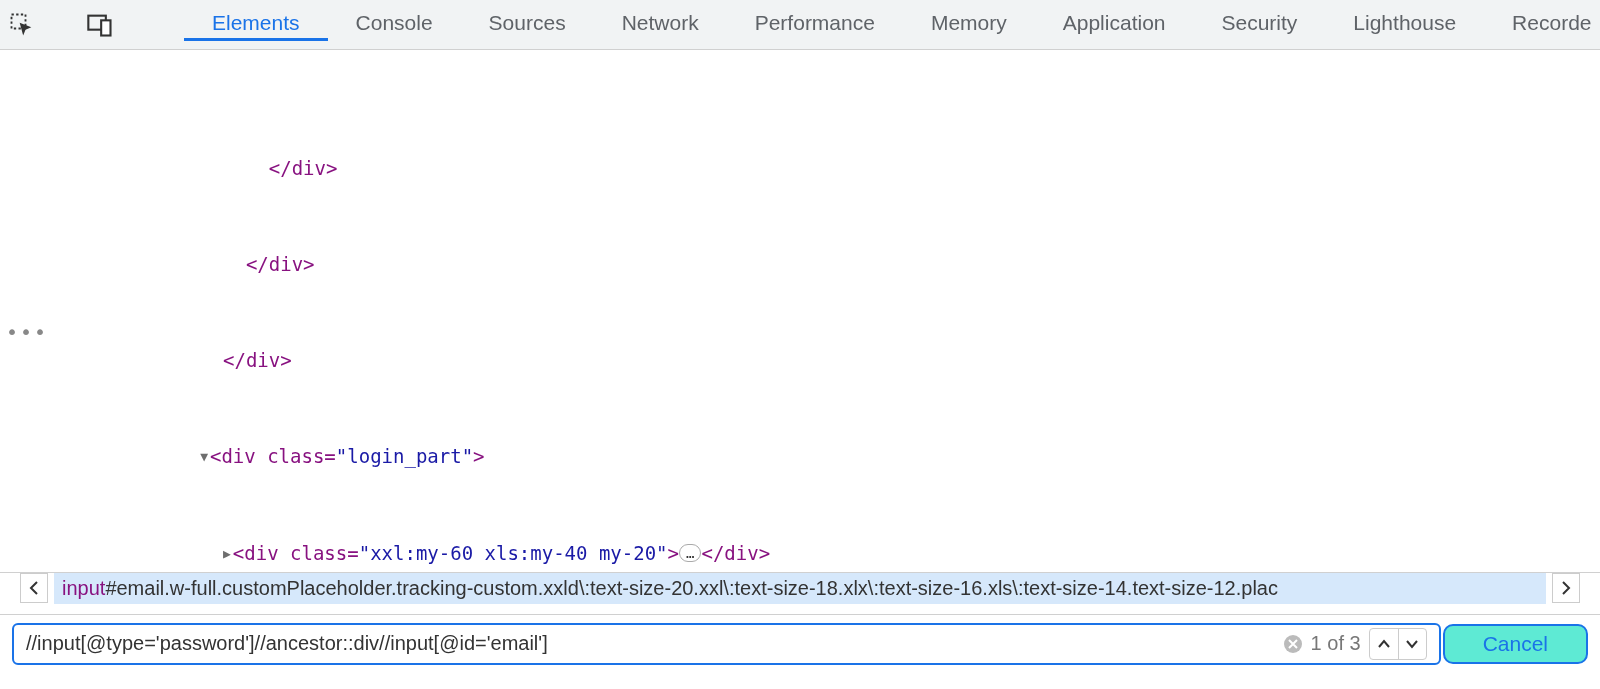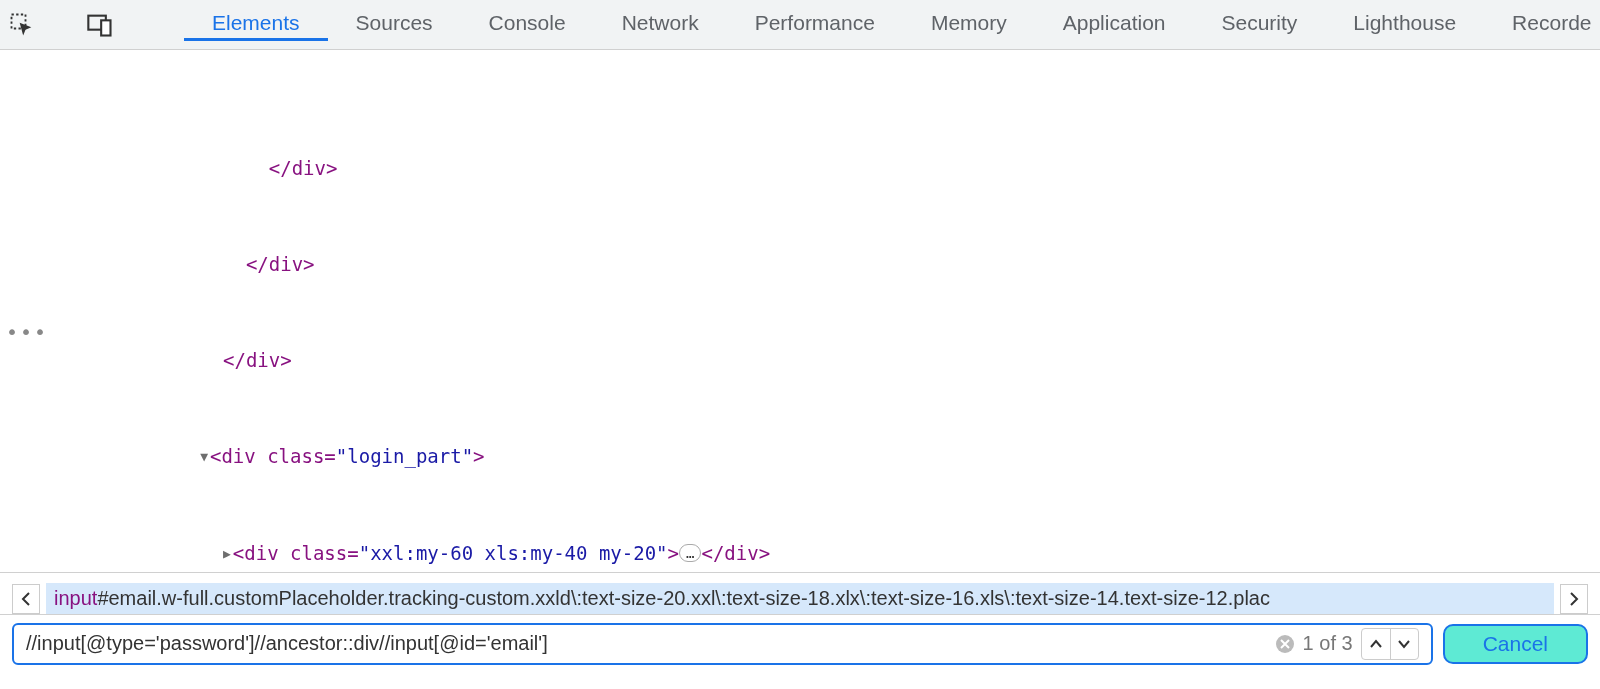--- a/index.html
+++ b/index.html
@@ -66,25 +66,25 @@
   font-size: 14px;
   line-height: 16px;
   vertical-align: 2px;
   color: #333;
   background: #fff;
 }
 .dots { position: absolute; left: 6px; top: 266px; color: #888; letter-spacing: 2px; font-size: 20px; }
 
 .breadcrumb-row {
   display: flex;
-  align-items: flex-end;
+  align-items: flex-start;
   height: 42px;
   border-top: 1px solid #d0d0d0;
   background: #fff;
-  padding: 0 12px;
+  padding: 0 20px;
 }
 .bc-arrow {
   width: 28px; height: 30px;
   border: 1px solid #ccc;
   display: flex; align-items: center; justify-content: center;
   background: #fff;
   color: #555;
   cursor: pointer;
 }
 .bc-text {
@@ -99,21 +99,21 @@
   overflow: hidden;
 }
 .bc-text .bc-tag { color: #881280; }
 
 .search-row {
   display: flex;
   align-items: center;
   height: 58px;
   border-top: 1px solid #d0d0d0;
   padding: 8px 12px;
-  gap: 10px;
+  gap: 2px;
 }
 .search-box {
   flex: 1;
   display: flex;
   align-items: center;
   border: 2px solid #1a73e8;
   border-radius: 6px;
   height: 42px;
   padding: 0 12px;
 }
@@ -155,22 +155,22 @@
       </svg>
   </div>
   <div class="tool-icon">
     <svg width="28" height="28" viewBox="0 0 24 24" fill="none" stroke="#333" stroke-width="1.8">
         <rect x="2" y="4" width="15" height="12"></rect>
         <rect x="13" y="8" width="8" height="13" fill="#fff"></rect>
       </svg>
   </div>
   <div class="tabs-row">
     <div class="tab active">Elements</div>
+    <div class="tab">Console</div>
     <div class="tab">Sources</div>
-    <div class="tab">Console</div>
     <div class="tab">Network</div>
     <div class="tab">Performance</div>
     <div class="tab">Memory</div>
     <div class="tab">Application</div>
     <div class="tab">Security</div>
     <div class="tab">Lighthouse</div>
     <div class="tab">Recorde</div>
   </div>
 </div>
 

